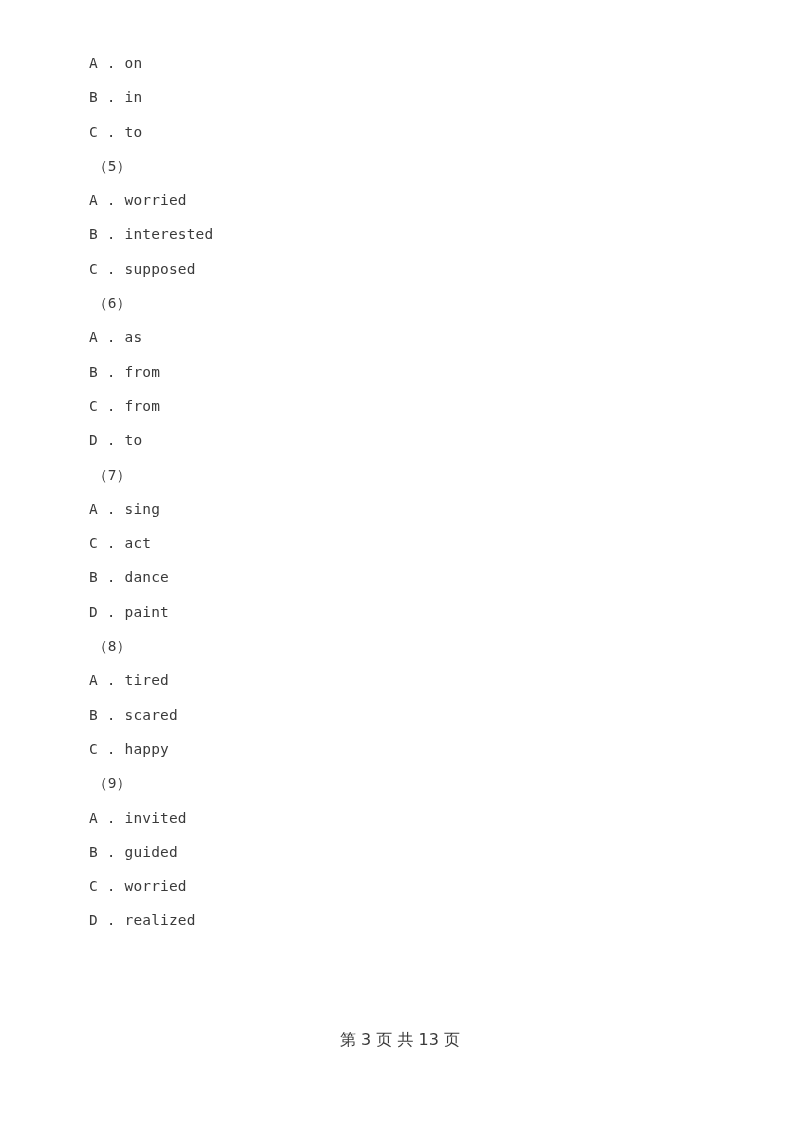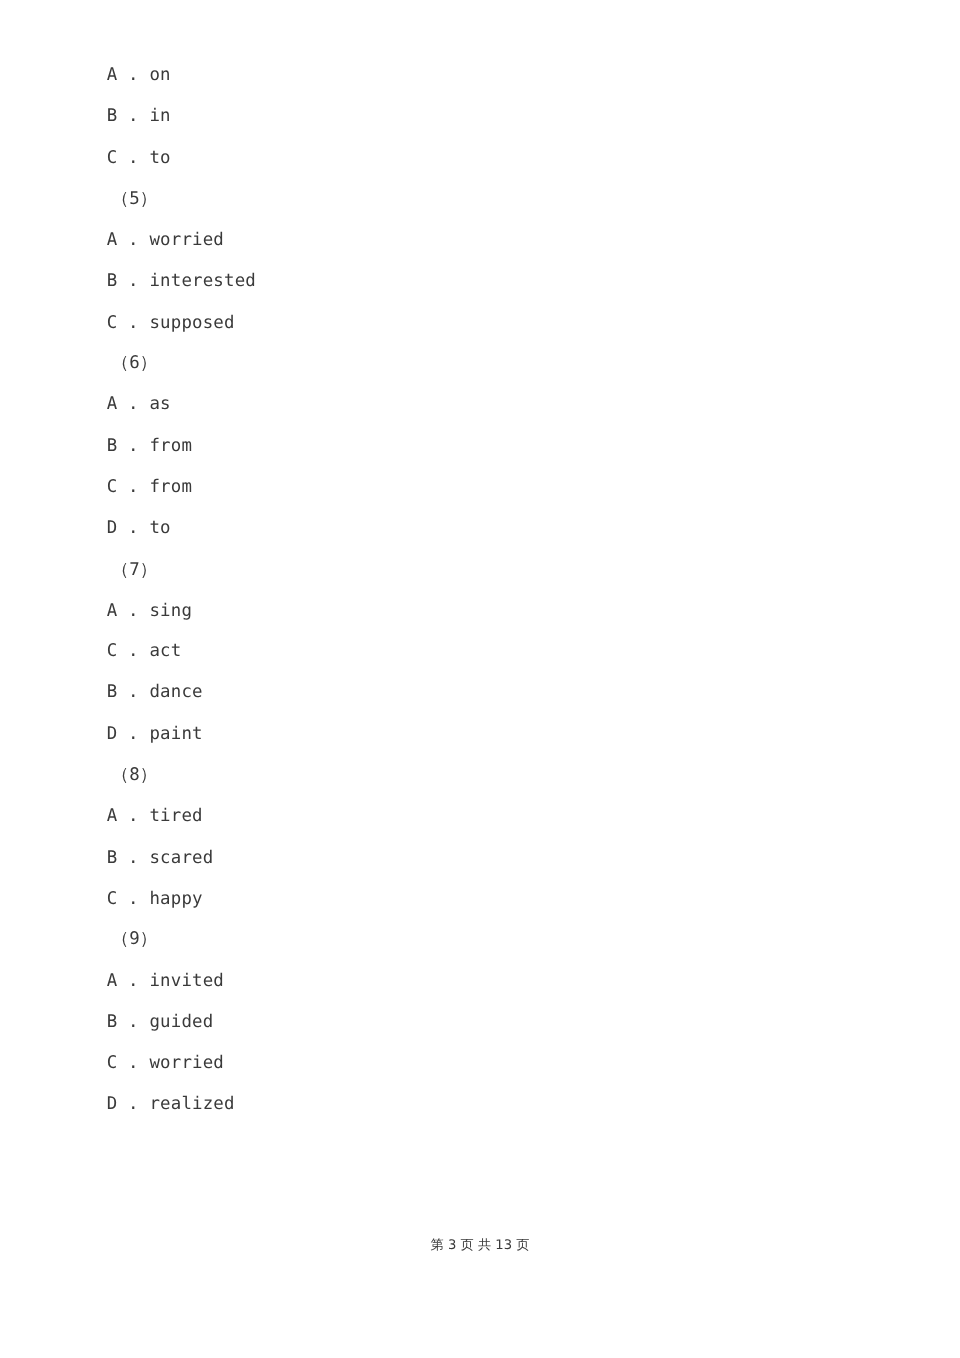--- a/index.html
+++ b/index.html
@@ -34,21 +34,21 @@
   }
   .group-label {
     padding-left: 93px;
   }
   .footer {
     position: absolute;
     left: 0;
     top: 1030px;
     width: 800px;
     text-align: center;
-    font-size: 11px;
+    font-size: 16px;
     color: #3a3a3a;
     font-family: "DejaVu Sans", "Liberation Sans", sans-serif;
     white-space: pre;
   }
   .spacer-top {
     height: 46px;
   }
 </style>
 </head>
 <body>

